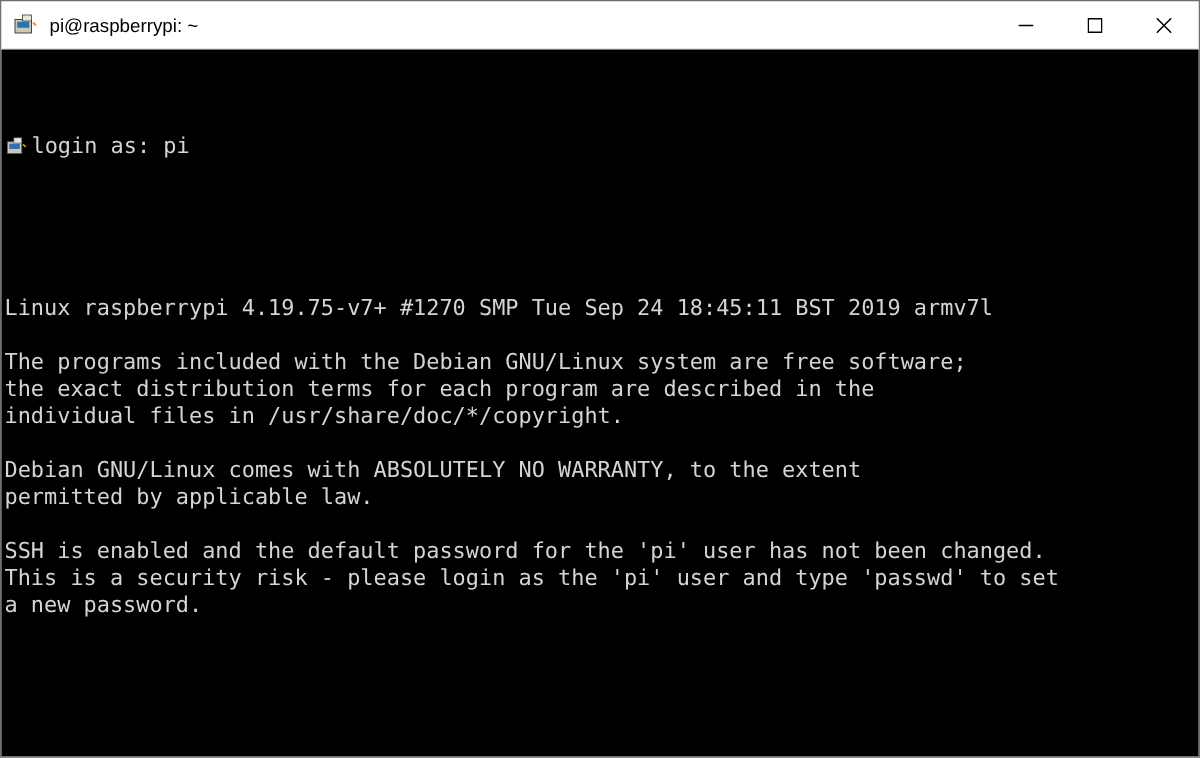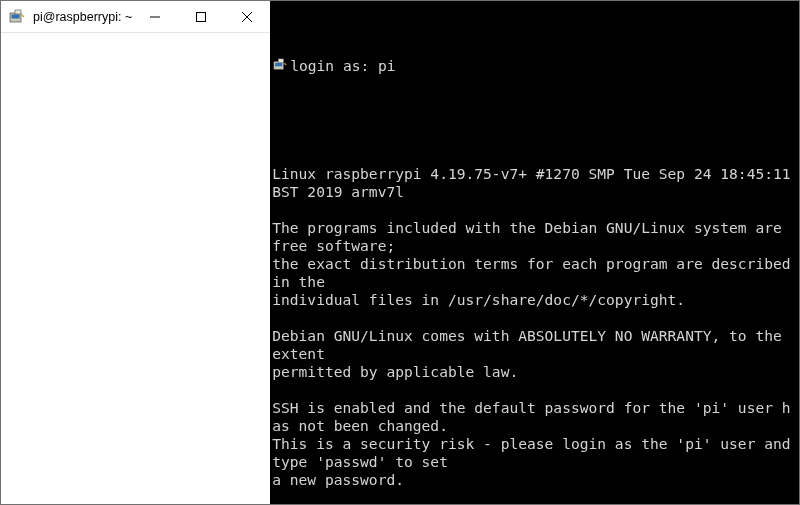--- a/index.html
+++ b/index.html
@@ -9,21 +9,21 @@
       width: 800px;
       height: 505px;
       overflow: hidden;
     }
     .window {
       width: 800px;
       height: 505px;
       background: #fff;
       border: 1px solid #707070;
       display: flex;
-      flex-direction: row;
+      flex-direction: column;
     }
     .titlebar {
       height: 32px;
       background: #ffffff;
       display: flex;
       align-items: center;
       padding: 0 0 0 8px;
       border-bottom: 1px solid #e5e5e5;
     }
     .titlebar .icon {
@@ -59,21 +59,21 @@
       font-family: Consolas, "Lucida Console", Monaco, monospace;
       font-size: 14.6px;
       line-height: 18px;
       color: #d4d4d4;
       white-space: pre;
       overflow: hidden;
       position: relative;
     }
     .line {
       display: flex;
-      align-items: flex-start;
+      align-items: center;
     }
     .small-icon {
       width: 16px; height: 16px;
       margin-right: 2px;
       display: inline-flex;
       align-items: center;
       justify-content: center;
       flex-shrink: 0;
     }
     .small-icon svg { display: block; }

